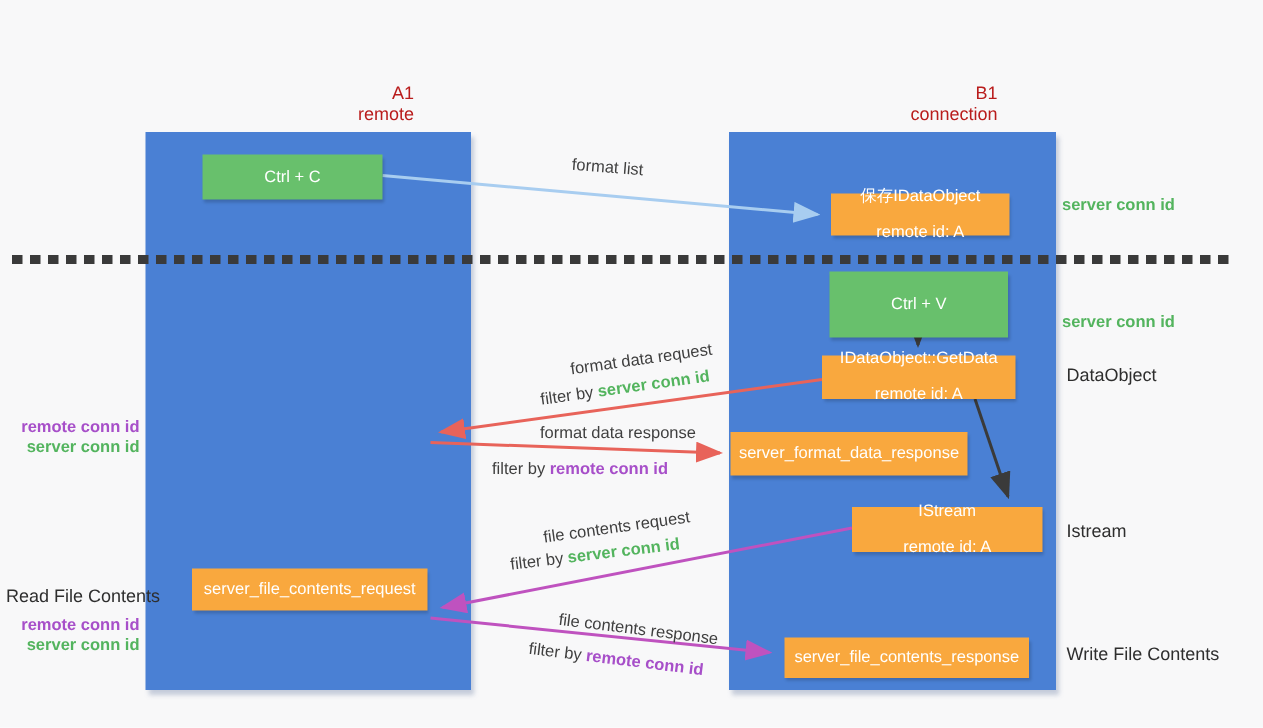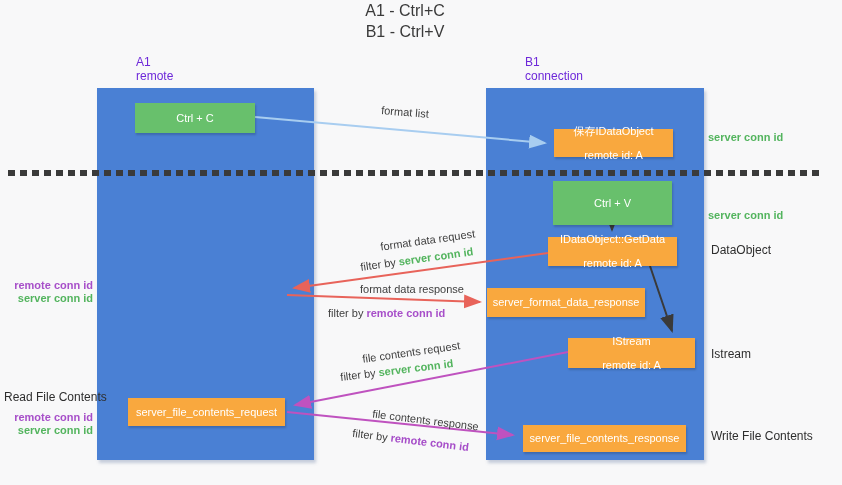--- a/index.html
+++ b/index.html
@@ -7,22 +7,22 @@
     position:relative; width:842px; height:485px;
     background:#f8f8f9; overflow:hidden;
     font-family:"Liberation Sans", sans-serif;
     color:#3c3c3c;
   }
   .title {
     position:absolute; left:0; top:8; width:810px;
     text-align:center; font-size:16px; line-height:21px; color:#3a3a3a;
   }
   .lane-header {
-    position:absolute; width:140px; text-align:left;
-    font-size:12px; line-height:14px; color:#6d28d9; top:55px;
+    position:absolute; width:140px; text-align:right;
+    font-size:12px; line-height:14px; color:#b91c1c; top:55px;
   }
   .lane {
     position:absolute; top:88px; height:372px; background:#4a80d4;
     box-shadow:2px 3px 3px rgba(100,120,160,0.35);
   }
   .lane.left  { left:97px;  width:217px; }
   .lane.right { left:486px; width:218px; }
   .overlay { position:absolute; left:0; top:0; pointer-events:none; }
   .box {
     position:absolute; display:flex; flex-direction:column;
@@ -37,24 +37,20 @@
   .green-t  { color:#53b45e; font-weight:bold; }
   .purple-t { color:#a74fc9; font-weight:bold; }
   .left-col { text-align:right; }
   .gap { margin-right:3px; }
 </style>
 </head>
 <body>
 
 <div class="canvas">
 
-  <div class="title">
-    <div>A1 - Ctrl+C</div>
-    <div>B1 - Ctrl+V</div>
-  </div>
 
   <div class="lane-header" style="left:136px;">
     <div>A1</div>
     <div>remote</div>
   </div>
   <div class="lane-header" style="left:525px;">
     <div>B1</div>
     <div>connection</div>
   </div>
 
@@ -100,21 +96,21 @@
     <span>IDataObject::GetData</span>
     <span>remote id: A</span>
   </div>
   <div class="box orange" style="left:487px; top:288px; width:158px; height:29px;">
     <span>server_format_data_response</span>
   </div>
   <div class="box orange" style="left:568px; top:338px; width:127px; height:30px;">
     <span>IStream</span>
     <span>remote id: A</span>
   </div>
-  <div class="box orange" style="left:128px; top:398px; width:157px; height:28px;">
+  <div class="box orange" style="left:128px; top:379px; width:157px; height:28px;">
     <span>server_file_contents_request</span>
   </div>
   <div class="box orange" style="left:523px; top:425px; width:163px; height:27px;">
     <span>server_file_contents_response</span>
   </div>
 
   <div class="lbl" style="left:365px; top:106px; width:80px; text-align:center; transform:rotate(4.5deg);">format list</div>
   <div class="lbl" style="left:380px; top:234px; transform:rotate(-8deg);">format data request</div>
   <div class="lbl" style="left:360px; top:253px; transform:rotate(-8deg);">
     <span class="gap">filter by</span><span class="green-t">server conn id</span>

